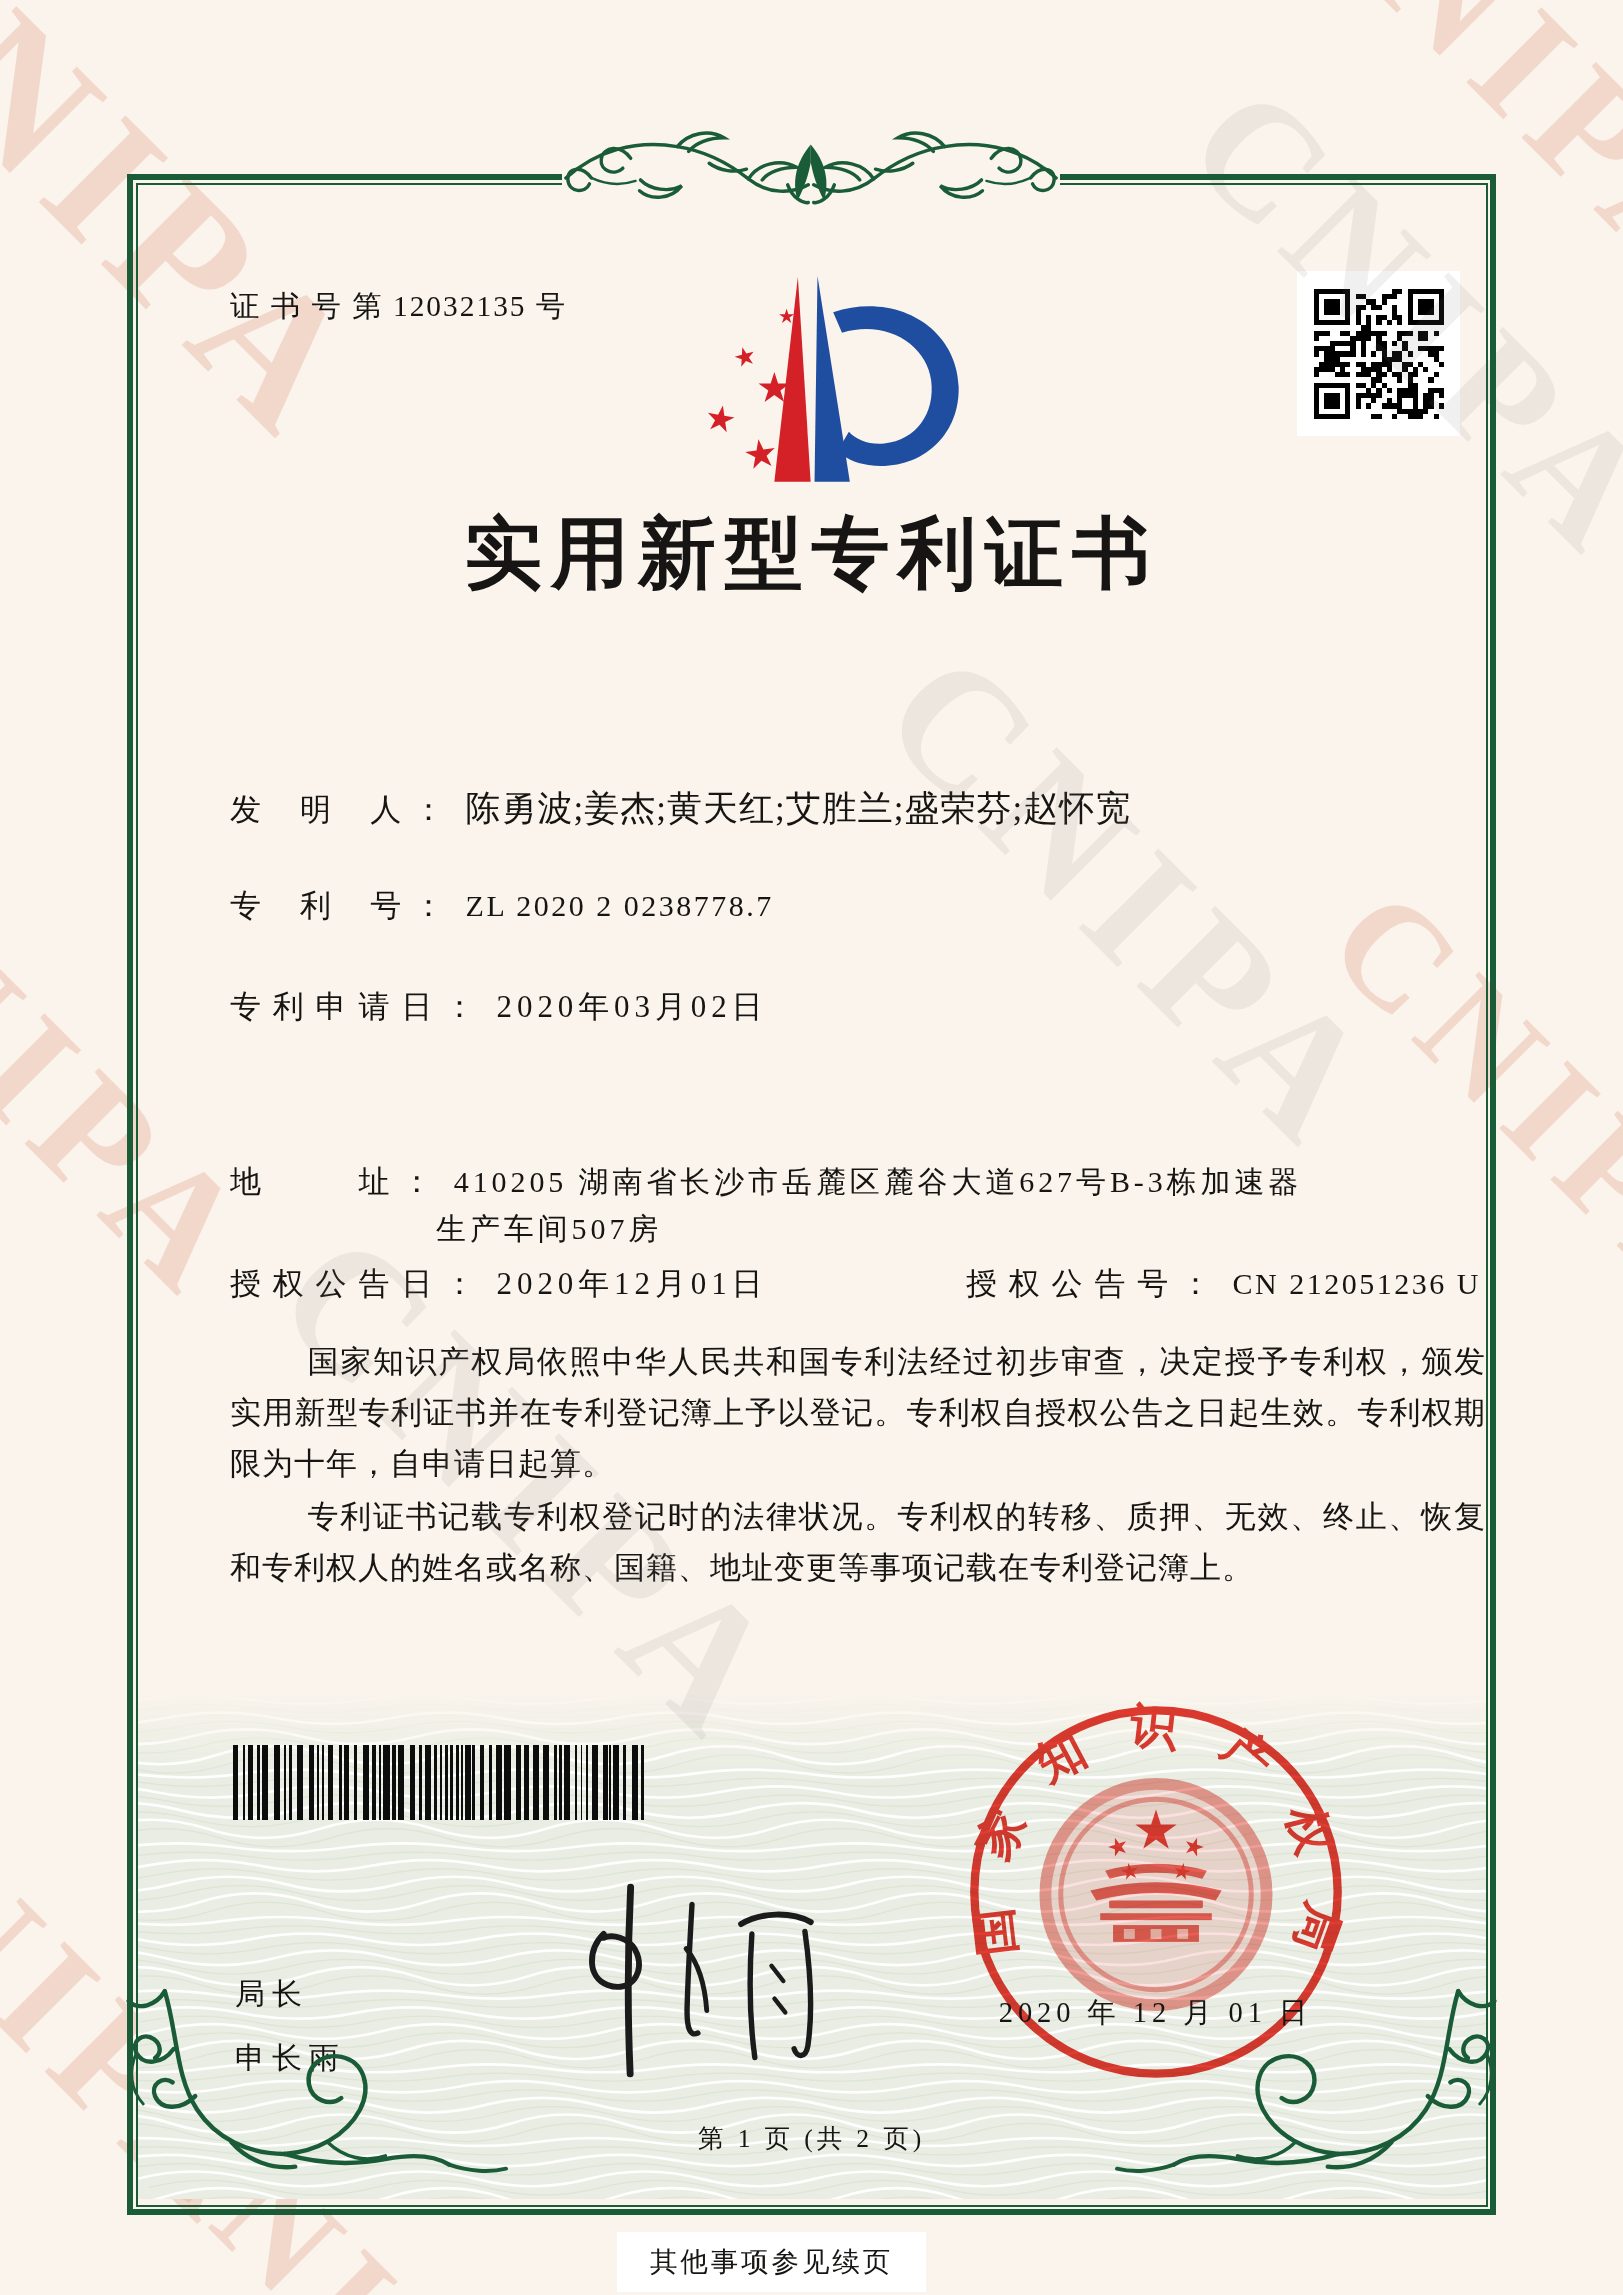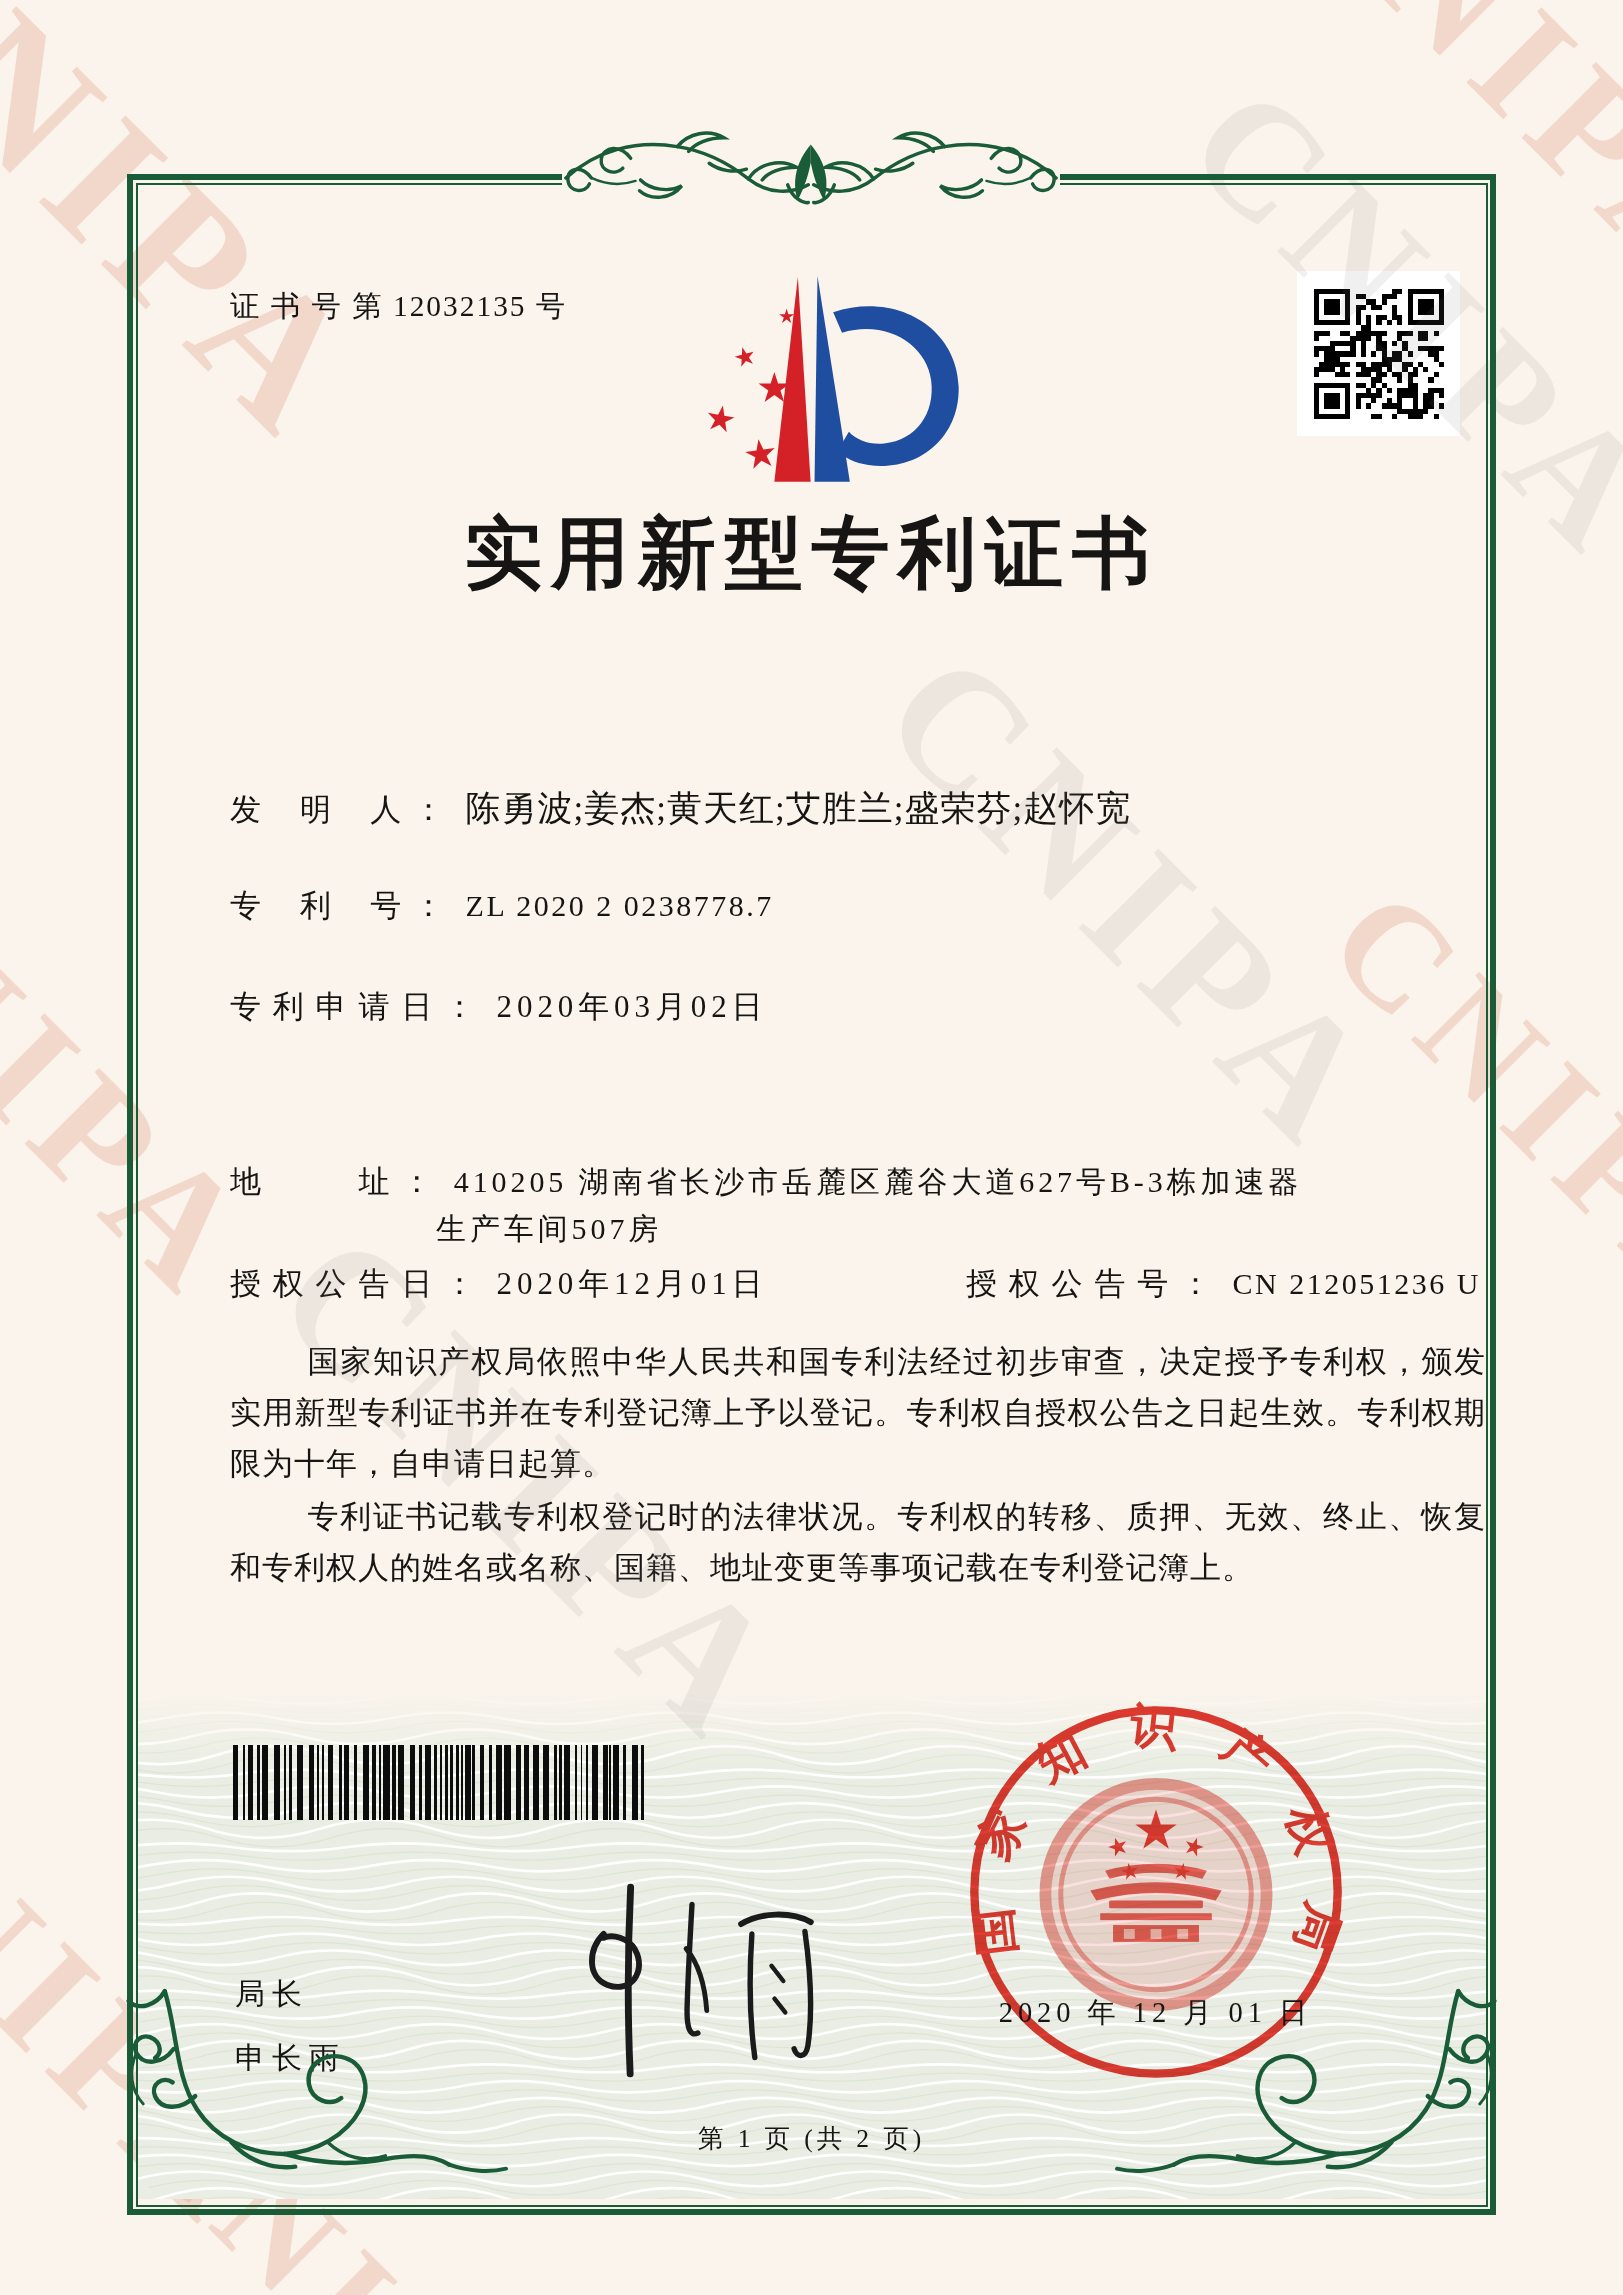--- a/index.html
+++ b/index.html
@@ -723,15 +723,16 @@
             <rect x="384" y="470" width="22" height="20"></rect>
             <rect x="438" y="470" width="22" height="20"></rect>
           </g>
         </g>
       </g>
     </g>
   </svg>
   <div class="seal-date">2020 年 12 月 01 日</div>
 
   <div class="page-num">第 1 页 (共 2 页)</div>
+  <div class="note-box">其他事项参见续页</div>
 
 </div>
 
 
 </body></html>

